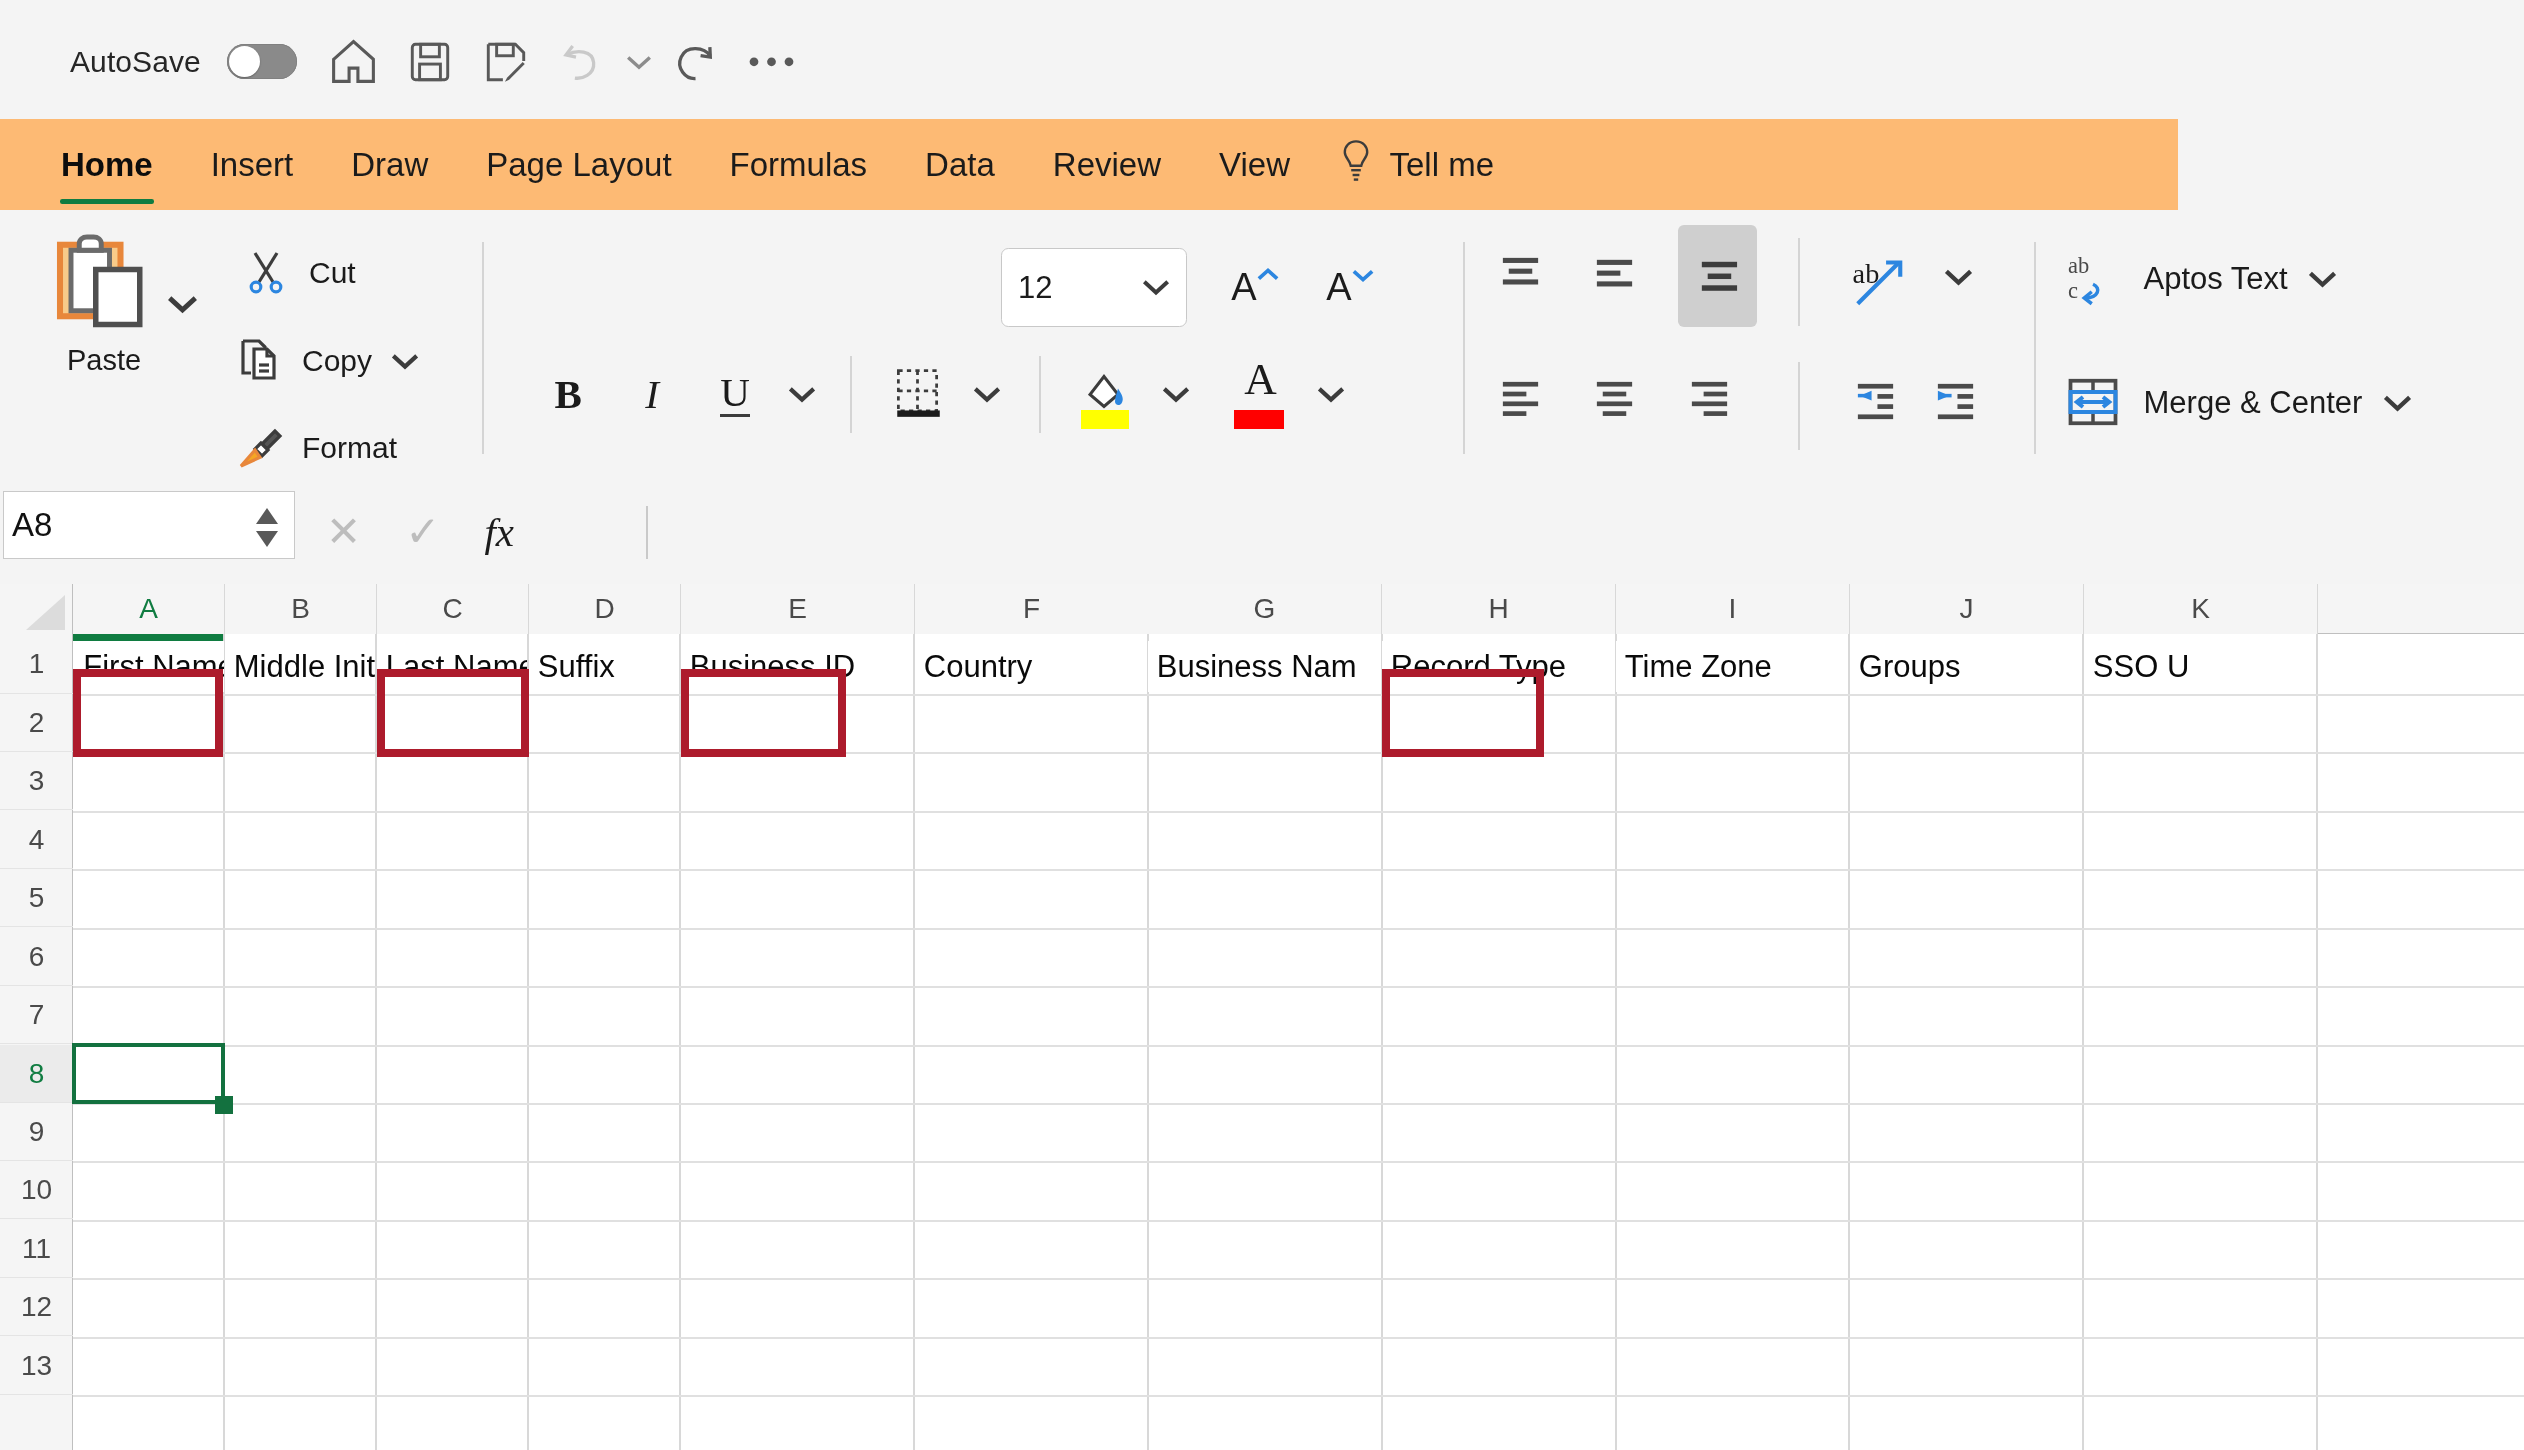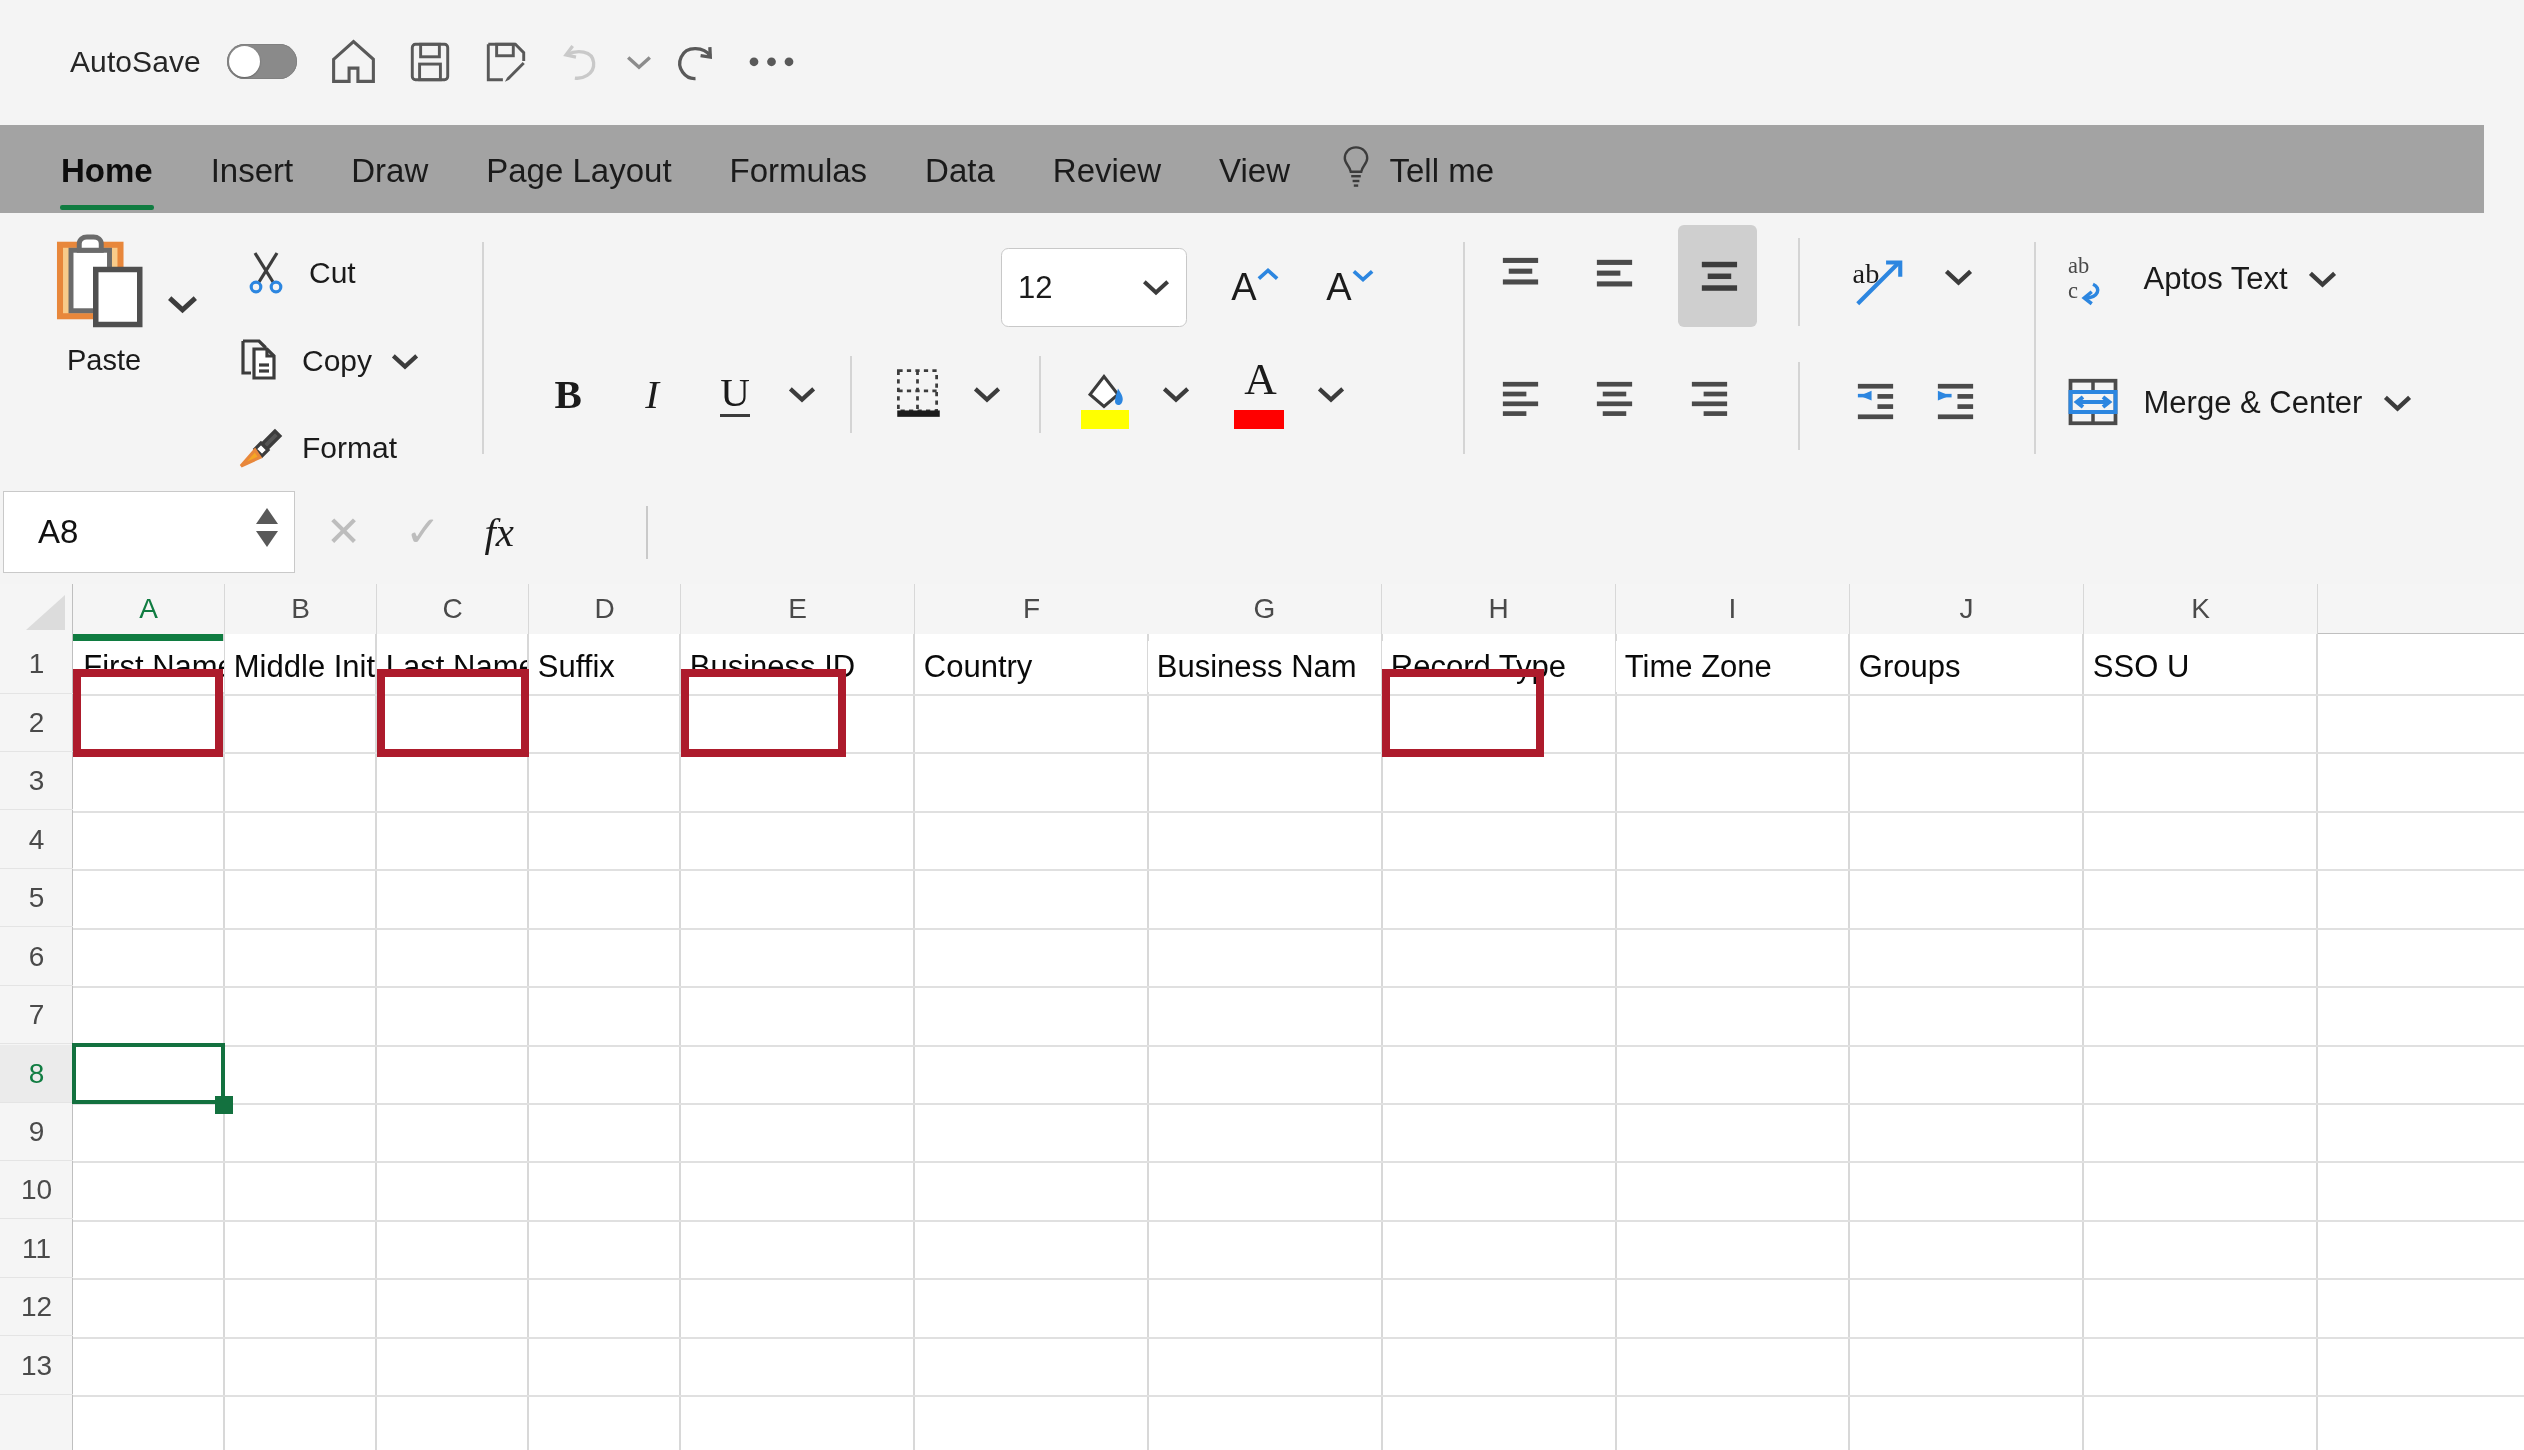--- a/index.html
+++ b/index.html
@@ -25,21 +25,21 @@
     border-radius: 50%; background: #ffffff;
     box-shadow: 0 0.7px 1.5px rgba(0,0,0,.35);
   }
   .qat-btn {
     width: 76px; height: 76px; display: flex; align-items: center; justify-content: center;
     flex: none;
   }
   .qat-caret { width: 38px; height: 76px; display:flex; align-items:center; justify-content:center; }
 
   
-  .tabstrip { position: absolute; left: 0; top: 125px; width: 2484px; height: 91px; background: #a3a3a3; }
+  .tabstrip { position: absolute; left: 0; top: 119px; width: 2178px; height: 91px; background: #fdba74; }
   .tabs { display: flex; align-items: center; height: 91px; padding-left: 32px; }
   .tab {
     font-size: 33px; color: #1b1b1b; padding: 0 29px; height: 91px;
     display: flex; align-items: center; position: relative; white-space: nowrap;
   }
   .tab.active { font-weight: bold; color: #0d0d0d; }
   .tab.active::after {
     content: ""; position: absolute; left: 28px; right: 28px; bottom: 5.8px;
     height: 5.1px; background: #107c41; border-radius: 2.2px;
   }
@@ -70,23 +70,23 @@
   .grp-cells { position: absolute; left: 2038px; top: 0; width: 487px; height: 267px; }
   .cells-item { position: absolute; display: flex; align-items: center; gap: 20.5px; }
   .cells-item .lbl { font-size: 31px; color: #1b1b1b; white-space: nowrap; }
 
   .align-btn { position: absolute; width: 63px; height: 63px; display:flex; align-items:center; justify-content:center; border-radius: 5.8px; }
   .align-btn.on { background: #cfcfcf; }
 
   
   .fbar { position: absolute; left: 0; top: 481px; width: 2525px; height: 104px; background: #f4f4f4; border-bottom: 1.5px solid #d0d0d0; }
   .namebox {
-    position: absolute; left: 2.9px; top: 10.2px; width: 292px; height: 82px;
+    position: absolute; left: 2.9px; top: 10.2px; width: 292px; height: 68px;
     background: #ffffff; border: 1.5px solid #c9c9c9;
-    display: flex; align-items: center; padding-left: 34px;
+    display: flex; align-items: center; padding-left: 8px;
   }
   .namebox .nbval { font-size: 33px; color: #111; }
   .nbspin { position: absolute; right: 16px; top: 16px; display: flex; flex-direction: column; gap: 7.3px; }
   .tri-up { width: 0; height: 0; border-left: 11.7px solid transparent; border-right: 11.7px solid transparent; border-bottom: 16px solid #595959; }
   .tri-dn { width: 0; height: 0; border-left: 11.7px solid transparent; border-right: 11.7px solid transparent; border-top: 16px solid #595959; }
   .fb-icons { position: absolute; left: 326px; top: 10.2px; height: 82px; display: flex; align-items: center; gap: 44px; }
   .fb-x { font-size: 42px; color: #bdbdbd; line-height: 1; }
   .fb-check { font-size: 42px; color: #bdbdbd; line-height: 1; }
   .fb-fx { font-size: 41px; color: #1b1b1b; font-family: "Liberation Serif", serif; font-style: italic; }
   .fb-div { position: absolute; left: 646px; top: 25px; width: 1.5px; height: 53px; background: #c9c9c9; }

